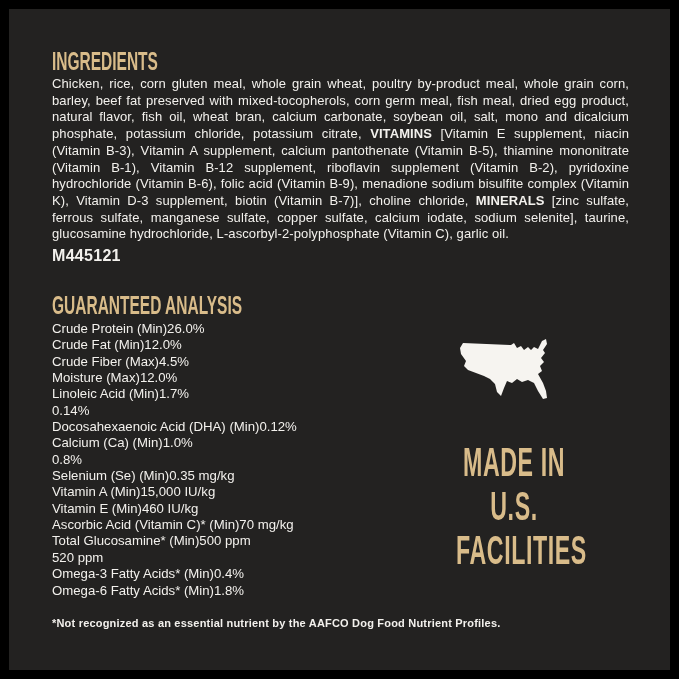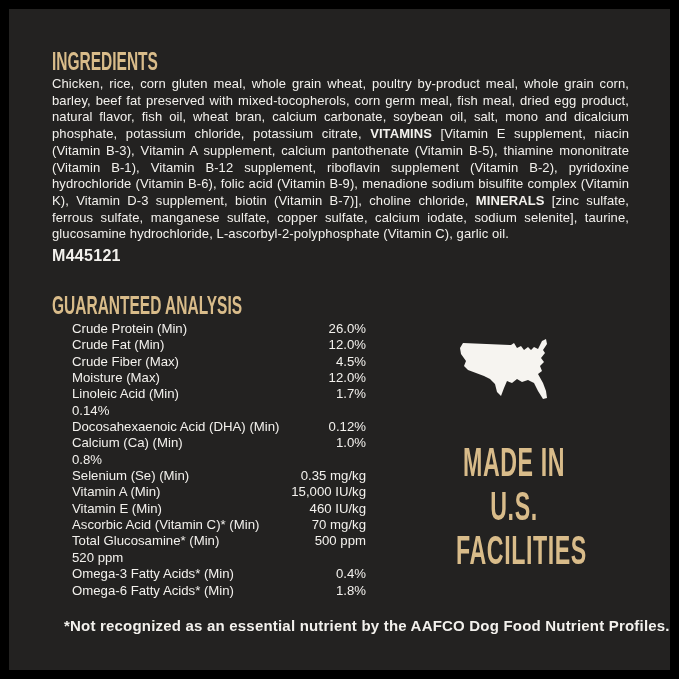--- a/index.html
+++ b/index.html
@@ -61,34 +61,33 @@
 
   #analysis-table{
     position:absolute;
     left:52px; top:321px;
     width:314px;
     color:var(--text);
     font-size:13.2px;
   }
   #analysis-table .row{
     display:flex;
-    justify-content:space-between;
+    justify-content:flex-start;
     align-items:baseline;
     line-height:16.35px;
     white-space:nowrap;
-    margin-left:20px;
   }
   #analysis-table .row .val{ text-align:right; }
 
   #footnote{
     position:absolute;
-    left:64px; top:617px;
-    color:var(--text);
-    font-weight:bold;
-    font-size:15px;
+    left:52px; top:617px;
+    color:var(--text);
+    font-weight:bold;
+    font-size:11px;
     letter-spacing:0.2px;
   }
 
   #made-in-block{
     position:absolute;
     left:414px; top:334px;
     width:200px;
     text-align:center;
   }
   #usa-map{

